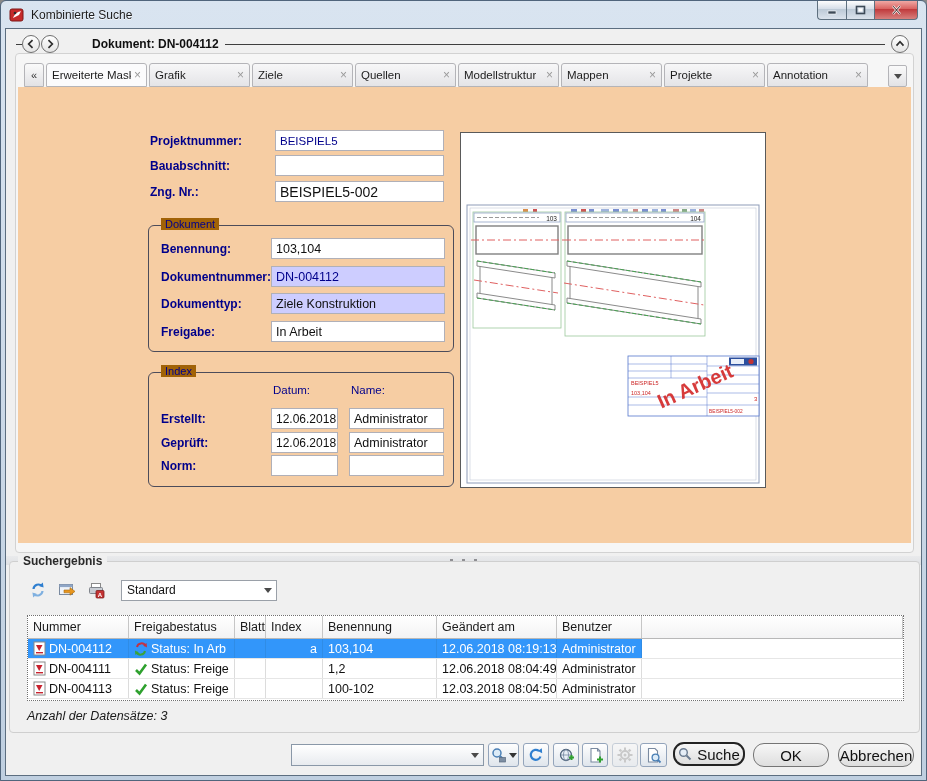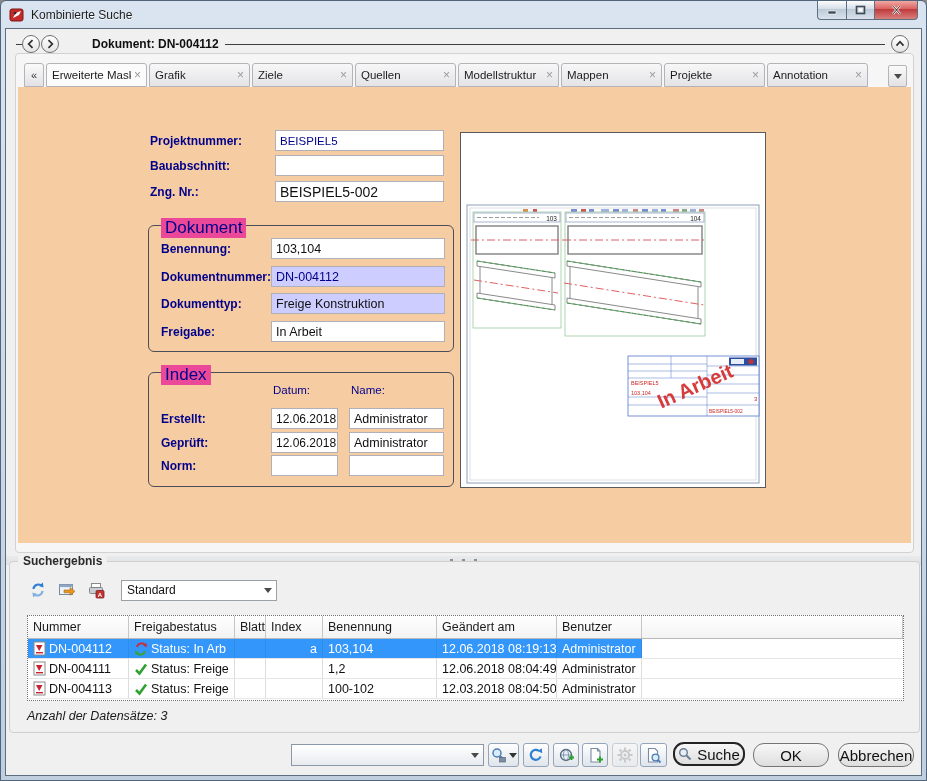--- a/index.html
+++ b/index.html
@@ -45,21 +45,21 @@
 
   .peach { position:absolute; top:33px; left:2px; right:2px; bottom:9px; background:#f6cda3; }
 
   .form-label { position:absolute; font-size:12px; font-weight:bold; color:#00008b; white-space:nowrap; }
   .field { position:absolute; background:#fff; border:1px solid #b0b0b8; height:21px; font-size:12.5px; color:#101010;
     display:flex; align-items:center; padding:0 4px; white-space:nowrap; overflow:hidden; }
   .field.navy { color:#00008b; font-size:11.5px; }
   .field.big { font-size:14px; }
   .field.lav { background:#cdcdff; }
   .groupbox { position:absolute; border:1px solid #4c4c5a; border-radius:6px; }
-  .group-legend { position:absolute; top:-8px; left:12px; background:#ec4899; padding:0 4px; font-size:17px; color:#00008b; }
+  .group-legend { position:absolute; top:-8px; left:12px; background:#a16207; padding:0 4px; font-size:11px; color:#00008b; }
   .col-head { position:absolute; font-size:11.5px; color:#00008b; }
 
   .preview { position:absolute; top:45px; left:442px; width:306px; height:356px; background:#fff; border:1px solid #5a5a5a; }
 
   
   .splitter { position:absolute; top:527px; left:0; right:0; height:9px; background:linear-gradient(#e9eaec,#dfe1e4);
     display:flex; align-items:center; justify-content:center; gap:9px; }
   .splitter i { width:3px; height:3px; background:#8f8f93; display:block; }
 
   
@@ -205,21 +205,21 @@
         <span class="form-label" style="left:132px; top:98px;">Zng. Nr.:</span>
         <div class="field big" style="left:257px; top:94px; width:169px;">BEISPIEL5-002</div>
 
         <div class="groupbox" style="left:130px; top:138px; width:306px; height:127px;">
           <span class="group-legend">Dokument</span>
           <span class="form-label" style="left:12px; top:16px;">Benennung:</span>
           <div class="field" style="left:122px; top:12px; width:174px;">103,104</div>
           <span class="form-label" style="left:12px; top:44px;">Dokumentnummer:</span>
           <div class="field lav navy" style="left:122px; top:40px; width:174px; font-size:12.5px;">DN-004112</div>
           <span class="form-label" style="left:12px; top:71px;">Dokumenttyp:</span>
-          <div class="field lav" style="left:122px; top:67px; width:174px;">Freige Konstruktion</div>
+          <div class="field lav" style="left:122px; top:67px; width:174px;">Ziele Konstruktion</div>
           <span class="form-label" style="left:12px; top:99px;">Freigabe:</span>
           <div class="field" style="left:122px; top:95px; width:174px;">In Arbeit</div>
         </div>
 
         <div class="groupbox" style="left:130px; top:285px; width:306px; height:115px;">
           <span class="group-legend">Index</span>
           <span class="col-head" style="left:124px; top:11px;">Datum:</span>
           <span class="col-head" style="left:202px; top:11px;">Name:</span>
 
           <span class="form-label" style="left:12px; top:39px;">Erstellt:</span>

